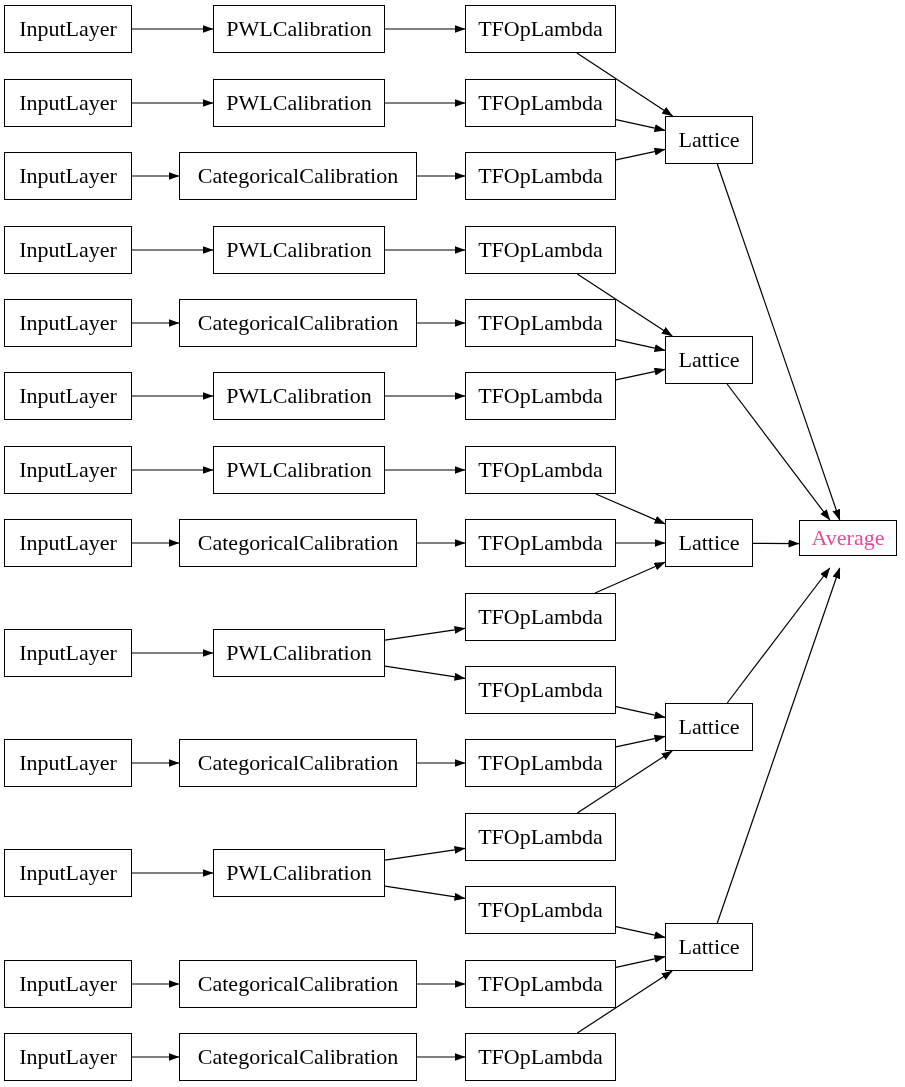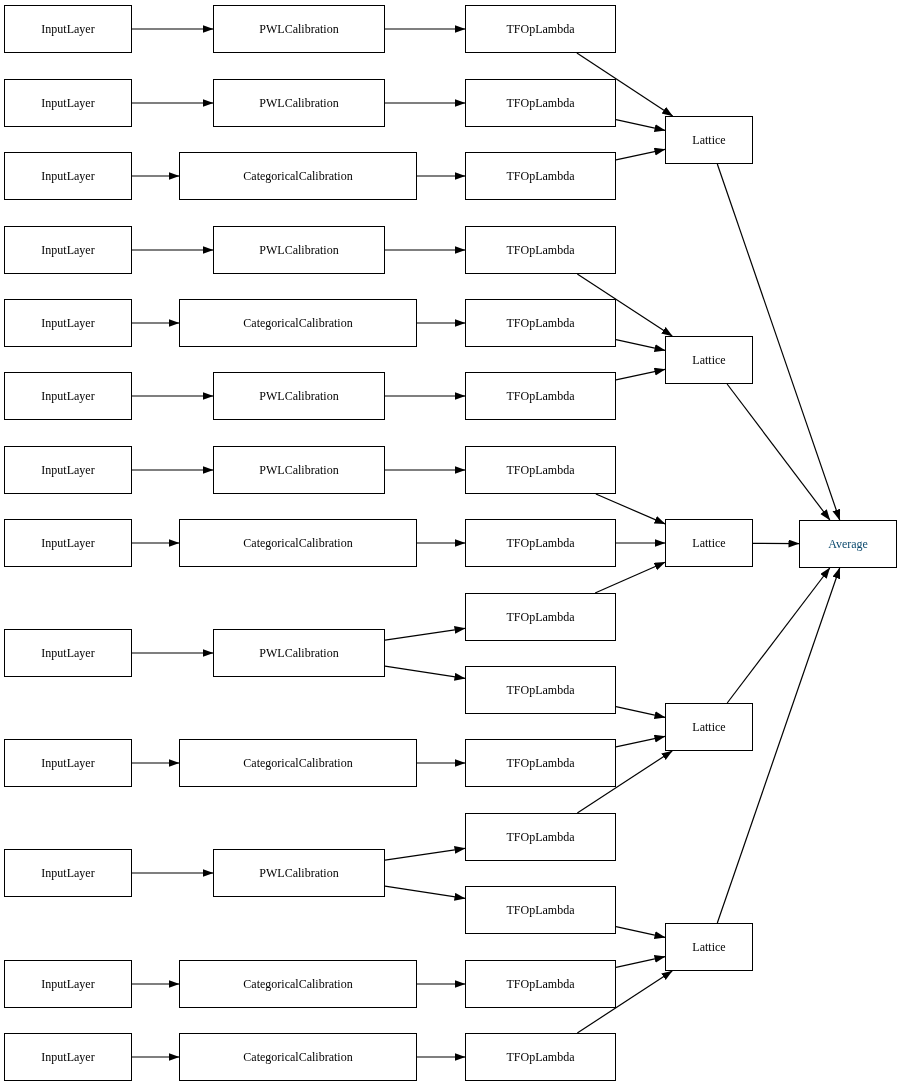--- a/index.html
+++ b/index.html
@@ -19,21 +19,21 @@
   #node-layer { position: absolute; left: 0; top: 0; width: 905px; height: 1087px; }
   .node {
     position: absolute;
     box-sizing: border-box;
     border: 1px solid #1c1c1c;
     background: #ffffff;
     color: #000000;
     display: flex;
     align-items: center;
     justify-content: center;
-    font-size: 12px;
+    font-size: 22px;
     line-height: 1;
     white-space: nowrap;
   }
   .edge { stroke: #000000; stroke-width: 1.2; fill: none; }
 </style>
 </head>
 <body>
 
 <div class="stage">
   <svg id="edge-layer" width="905" height="1087" viewBox="0 0 905 1087" xmlns="http://www.w3.org/2000/svg">
@@ -131,15 +131,15 @@
       <div class="node" style="left: 465px; top: 739px; width: 151px; height: 48px; border-color: rgb(0, 0, 0); background: rgb(255, 255, 255); color: rgb(0, 0, 0);">TFOpLambda</div>
       <div class="node" style="left: 465px; top: 813px; width: 151px; height: 48px; border-color: rgb(0, 0, 0); background: rgb(255, 255, 255); color: rgb(0, 0, 0);">TFOpLambda</div>
       <div class="node" style="left: 465px; top: 886px; width: 151px; height: 48px; border-color: rgb(0, 0, 0); background: rgb(255, 255, 255); color: rgb(0, 0, 0);">TFOpLambda</div>
       <div class="node" style="left: 465px; top: 960px; width: 151px; height: 48px; border-color: rgb(0, 0, 0); background: rgb(255, 255, 255); color: rgb(0, 0, 0);">TFOpLambda</div>
       <div class="node" style="left: 465px; top: 1033px; width: 151px; height: 48px; border-color: rgb(0, 0, 0); background: rgb(255, 255, 255); color: rgb(0, 0, 0);">TFOpLambda</div>
       <div class="node" style="left: 665px; top: 116px; width: 88px; height: 48px; border-color: rgb(0, 0, 0); background: rgb(255, 255, 255); color: rgb(0, 0, 0);">Lattice</div>
       <div class="node" style="left: 665px; top: 336px; width: 88px; height: 48px; border-color: rgb(0, 0, 0); background: rgb(255, 255, 255); color: rgb(0, 0, 0);">Lattice</div>
       <div class="node" style="left: 665px; top: 519px; width: 88px; height: 48px; border-color: rgb(0, 0, 0); background: rgb(255, 255, 255); color: rgb(0, 0, 0);">Lattice</div>
       <div class="node" style="left: 665px; top: 703px; width: 88px; height: 48px; border-color: rgb(0, 0, 0); background: rgb(255, 255, 255); color: rgb(0, 0, 0);">Lattice</div>
       <div class="node" style="left: 665px; top: 923px; width: 88px; height: 48px; border-color: rgb(0, 0, 0); background: rgb(255, 255, 255); color: rgb(0, 0, 0);">Lattice</div>
-      <div class="node" style="left: 799px; top: 520px; width: 98px; height: 48px; border-color: rgb(0, 0, 0); background: rgb(255, 255, 255); color: #0c4a6e;">Average</div>
+      <div class="node" style="left: 799px; top: 520px; width: 98px; height: 36px; border-color: rgb(0, 0, 0); background: rgb(255, 255, 255); color: #ec4899;">Average</div>
     </div>
 </div>
 
 </body></html>

